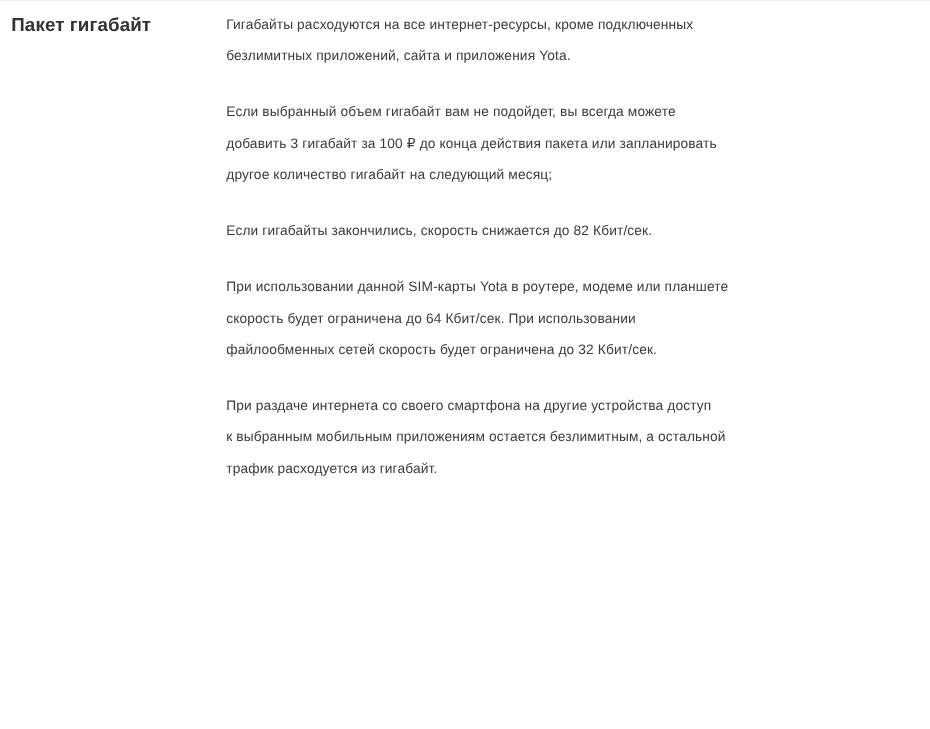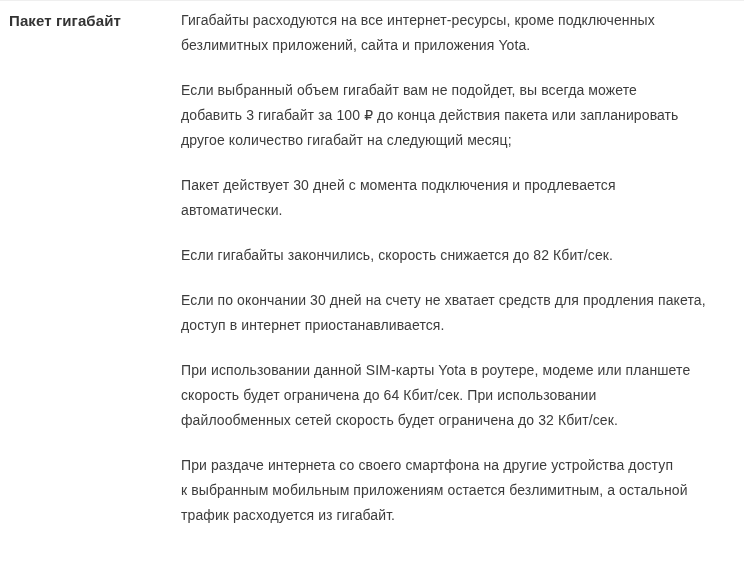--- a/index.html
+++ b/index.html
@@ -27,21 +27,21 @@
     line-height: 25px;
     font-weight: bold;
     color: #333333;
     letter-spacing: 0.1px;
   }
   .content-col {
     flex: 1 1 auto;
     padding-right: 18px;
   }
   .content-col p {
-    font-size: 14px;
+    font-size: 11px;
     line-height: 25px;
     color: #3c3c3c;
     white-space: pre-line;
     margin-bottom: 20px;
     letter-spacing: 0.1px;
   }
   .content-col p:last-child { margin-bottom: 16px; }
   .content-col p.muted {
     color: #a9a9a9;
   }
@@ -52,25 +52,21 @@
 <div class="faq-row">
   <div class="label-col">
     <h3>Пакет гигабайт</h3>
   </div>
   <div class="content-col">
     <p>Гигабайты расходуются на все интернет-ресурсы, кроме подключенных
 безлимитных приложений, сайта и приложения Yota.</p>
     <p>Если выбранный объем гигабайт вам не подойдет, вы всегда можете
 добавить 3 гигабайт за 100 ₽ до конца действия пакета или запланировать
 другое количество гигабайт на следующий месяц;</p>
-    <p>Пакет действует 30 дней с момента подключения и продлевается
-автоматически.</p>
     <p>Если гигабайты закончились, скорость снижается до 82 Кбит/сек.</p>
-    <p>Если по окончании 30 дней на счету не хватает средств для продления пакета,
-доступ в интернет приостанавливается.</p>
     <p>При использовании данной SIM-карты Yota в роутере, модеме или планшете
 скорость будет ограничена до 64 Кбит/сек. При использовании
 файлообменных сетей скорость будет ограничена до 32 Кбит/сек.</p>
     <p>При раздаче интернета со своего смартфона на другие устройства доступ
 к выбранным мобильным приложениям остается безлимитным, а остальной
 трафик расходуется из гигабайт.</p>
   </div>
 </div>
 
 </body></html>

